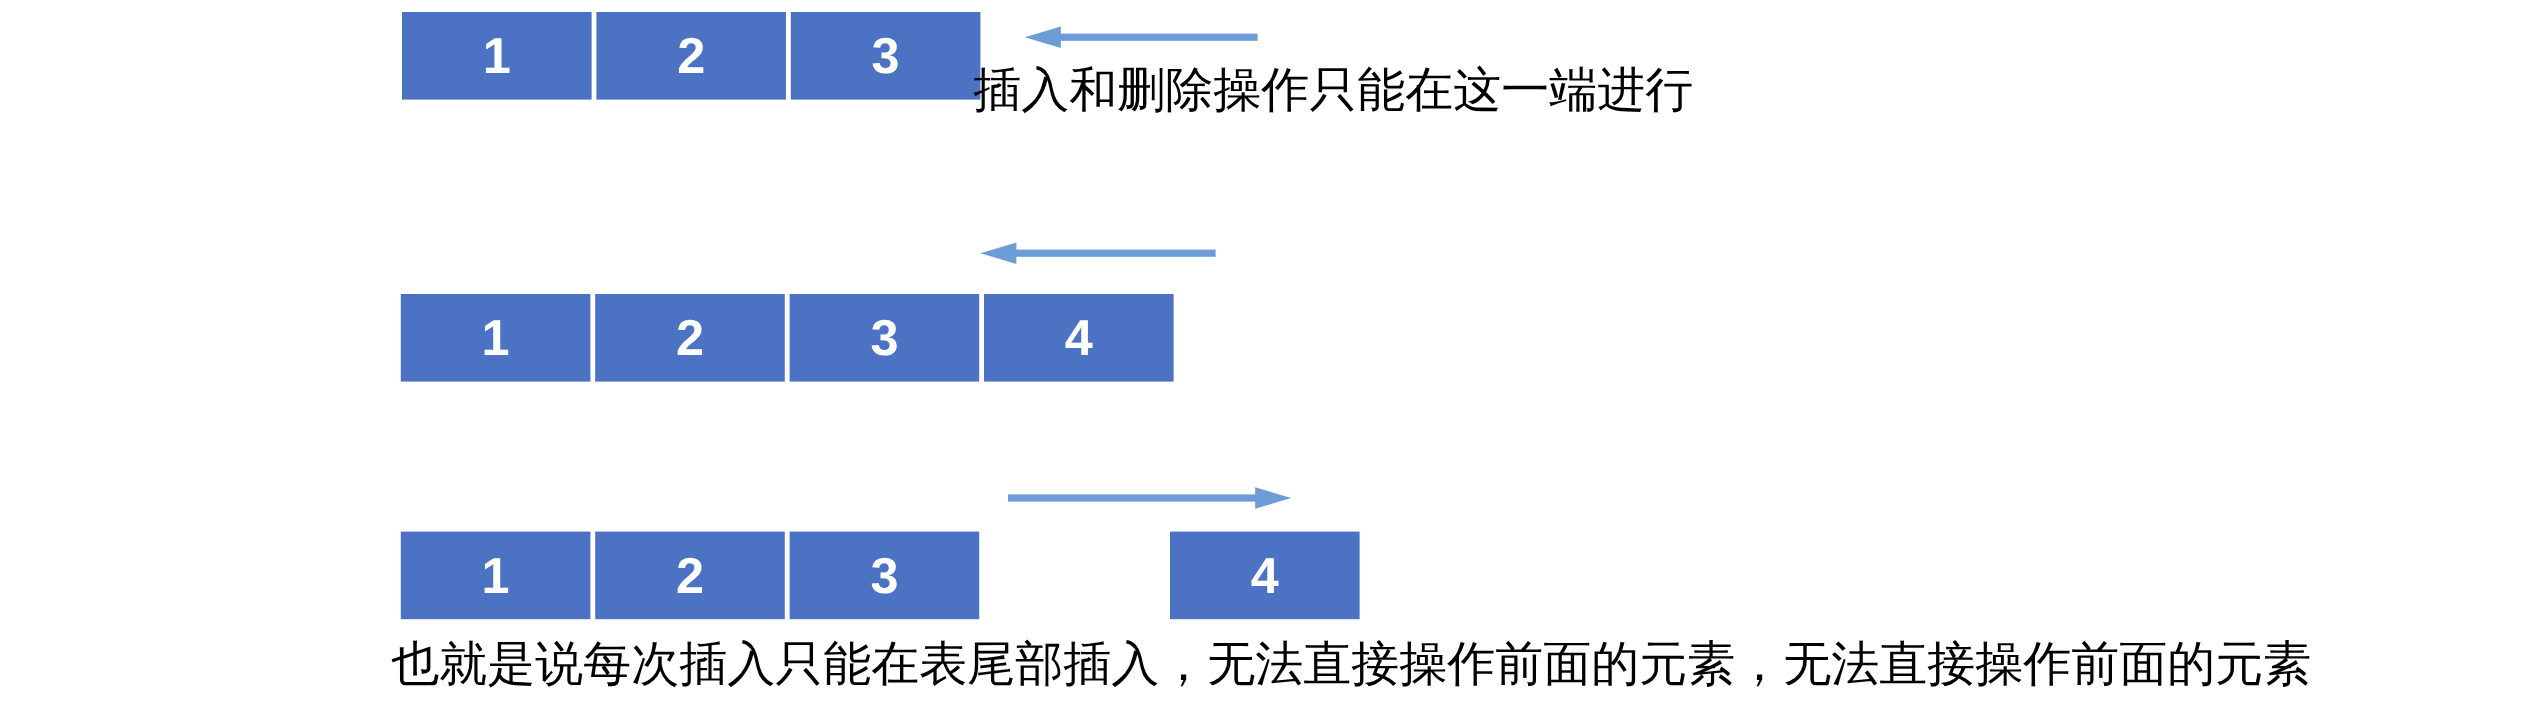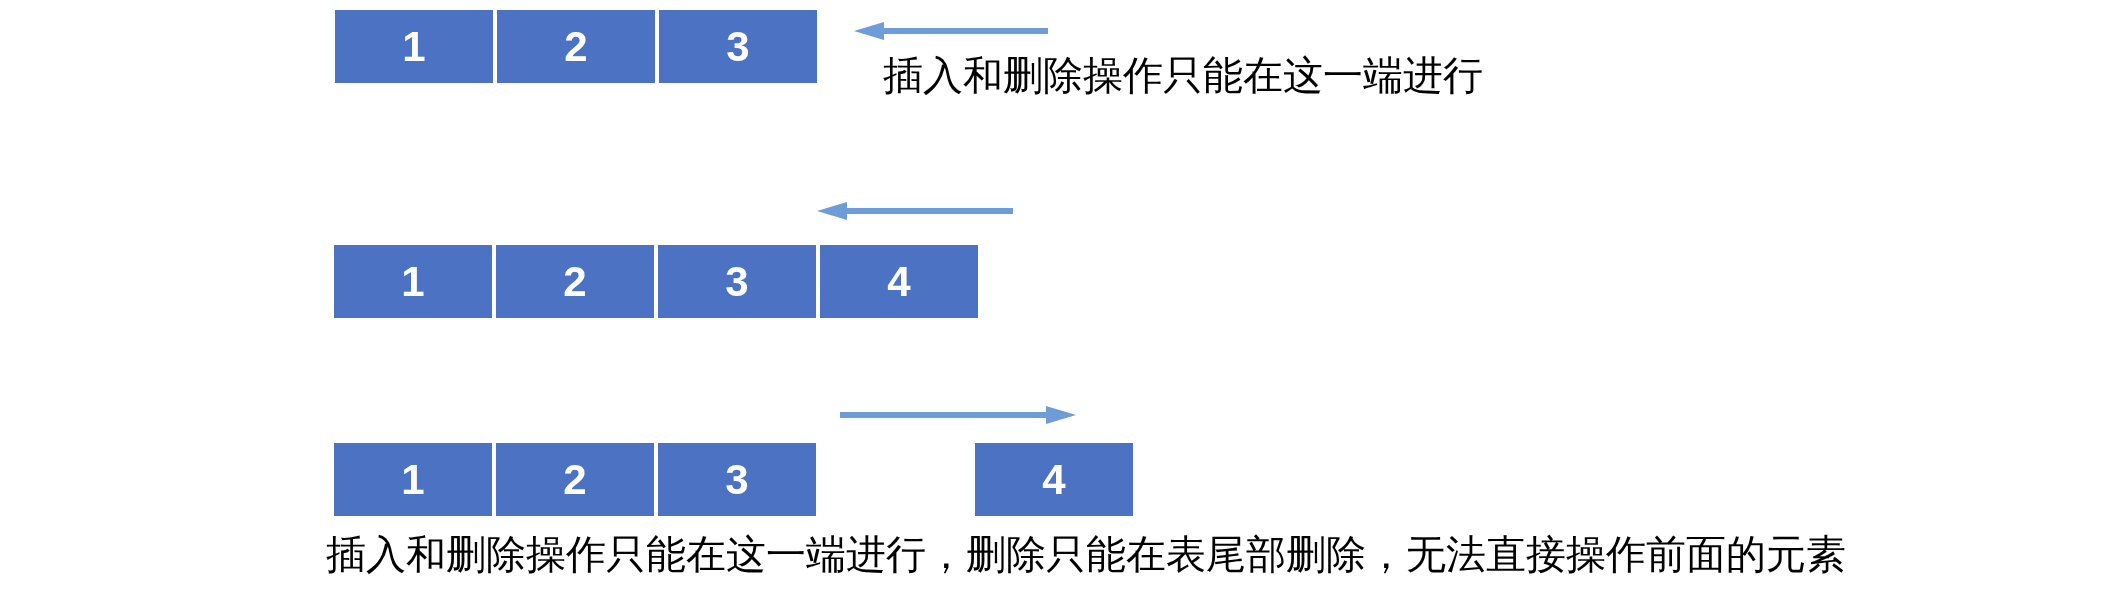--- a/index.html
+++ b/index.html
@@ -58,21 +58,21 @@
       <div class="box">1</div>
       <div class="box">2</div>
       <div class="box">3</div>
     </div>
 
   <svg class="arrow" style="left:852px; top:18px;" width="198" height="26" viewBox="0 0 198 26">
     <polygon class="arrow-fill" points="2,13 32,4 32,22" fill="#6D9CD8"></polygon>
     <rect class="arrow-fill" x="28" y="10" width="168" height="6" fill="#6D9CD8"></rect>
   </svg>
 
-  <div class="caption" style="left:883px; top:52px;">插入和删除操作只能在这一端进行</div>
+  <div class="caption" style="left:811px; top:52px;">插入和删除操作只能在这一端进行</div>
 
   <svg class="arrow" style="left:815px; top:198px;" width="200" height="26" viewBox="0 0 200 26">
     <polygon class="arrow-fill" points="2,13 32,4 32,22" fill="#6D9CD8"></polygon>
     <rect class="arrow-fill" x="28" y="10" width="170" height="6" fill="#6D9CD8"></rect>
   </svg>
 
   <div class="box-row" style="left:334px; top:245px;">
       <div class="box">1</div>
       <div class="box">2</div>
       <div class="box">3</div>
@@ -85,15 +85,15 @@
   </svg>
 
   <div class="box-row" style="left:334px; top:443px;">
       <div class="box">1</div>
       <div class="box">2</div>
       <div class="box">3</div>
       <div class="spacer"></div>
       <div class="box">4</div>
     </div>
 
-  <div class="caption" style="left:326px; top:531px;">插入和删除操作只能在这一端进行，删除只能在表尾部删除，无法直接操作前面的元素</div>
+  <div class="caption" style="left:326px; top:531px;">也就是说每次插入只能在表尾部插入，无法直接操作前面的元素，无法直接操作前面的元素</div>
 
 </div>
 
 </body></html>

